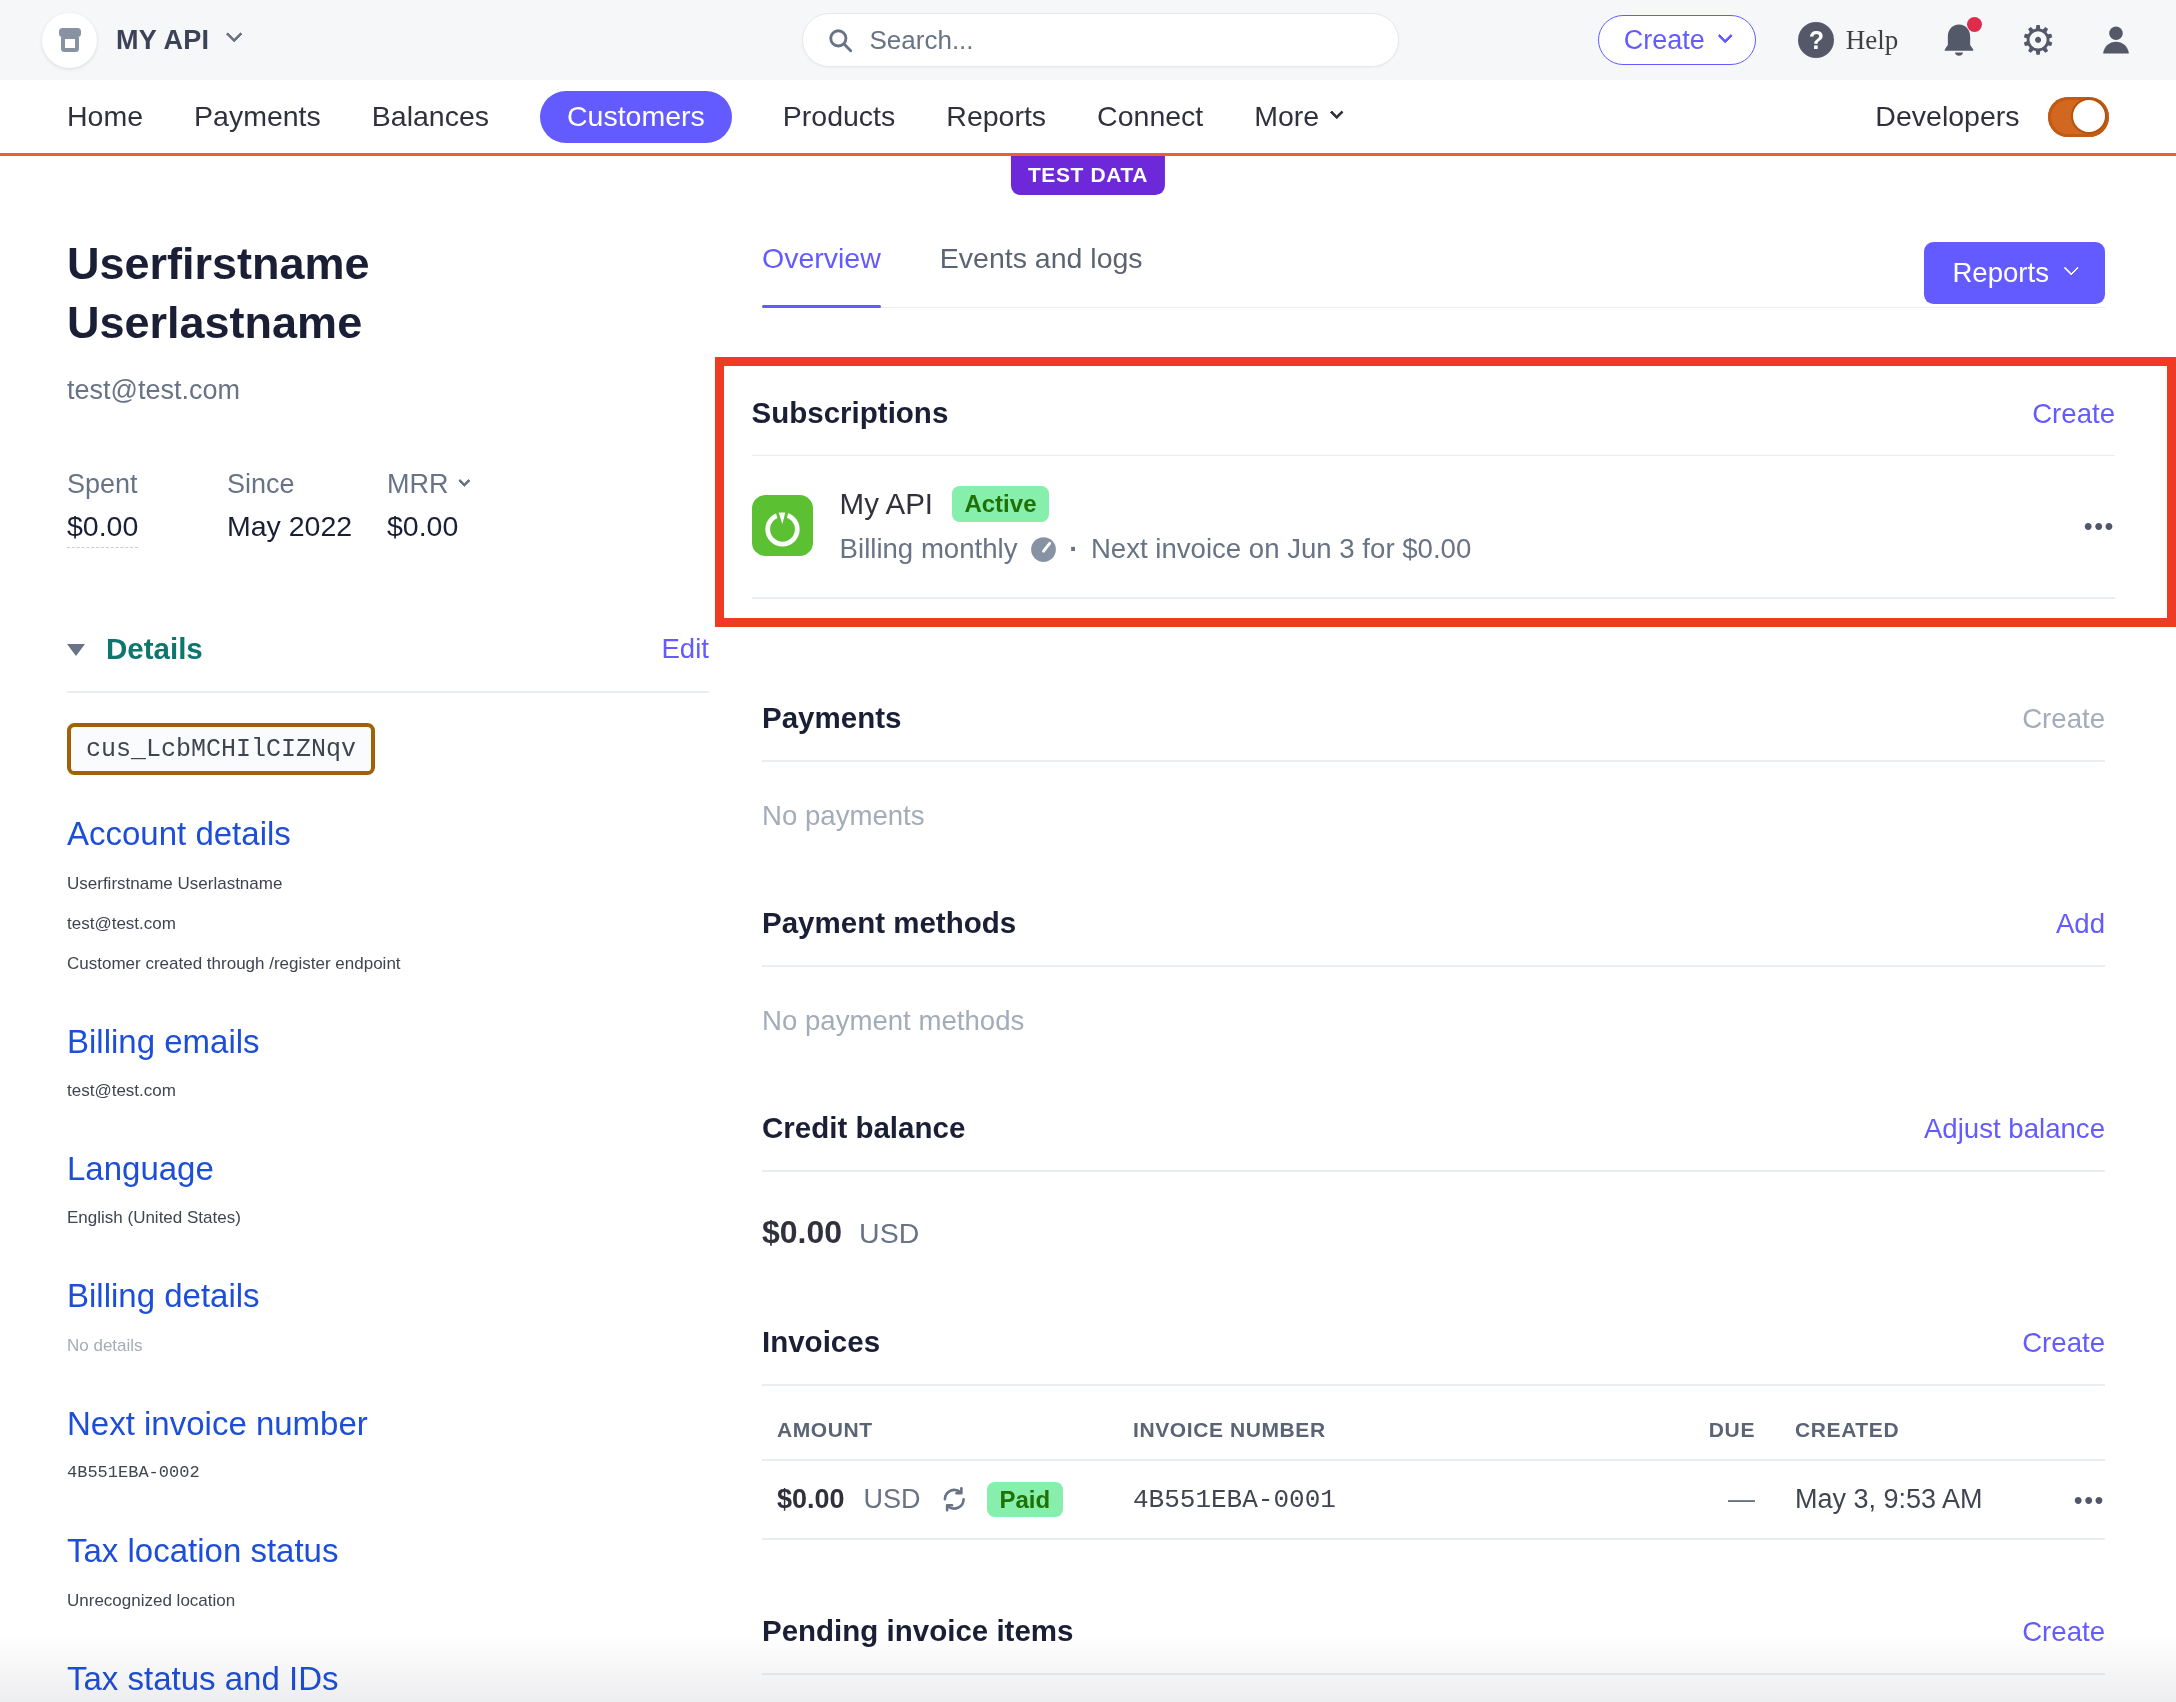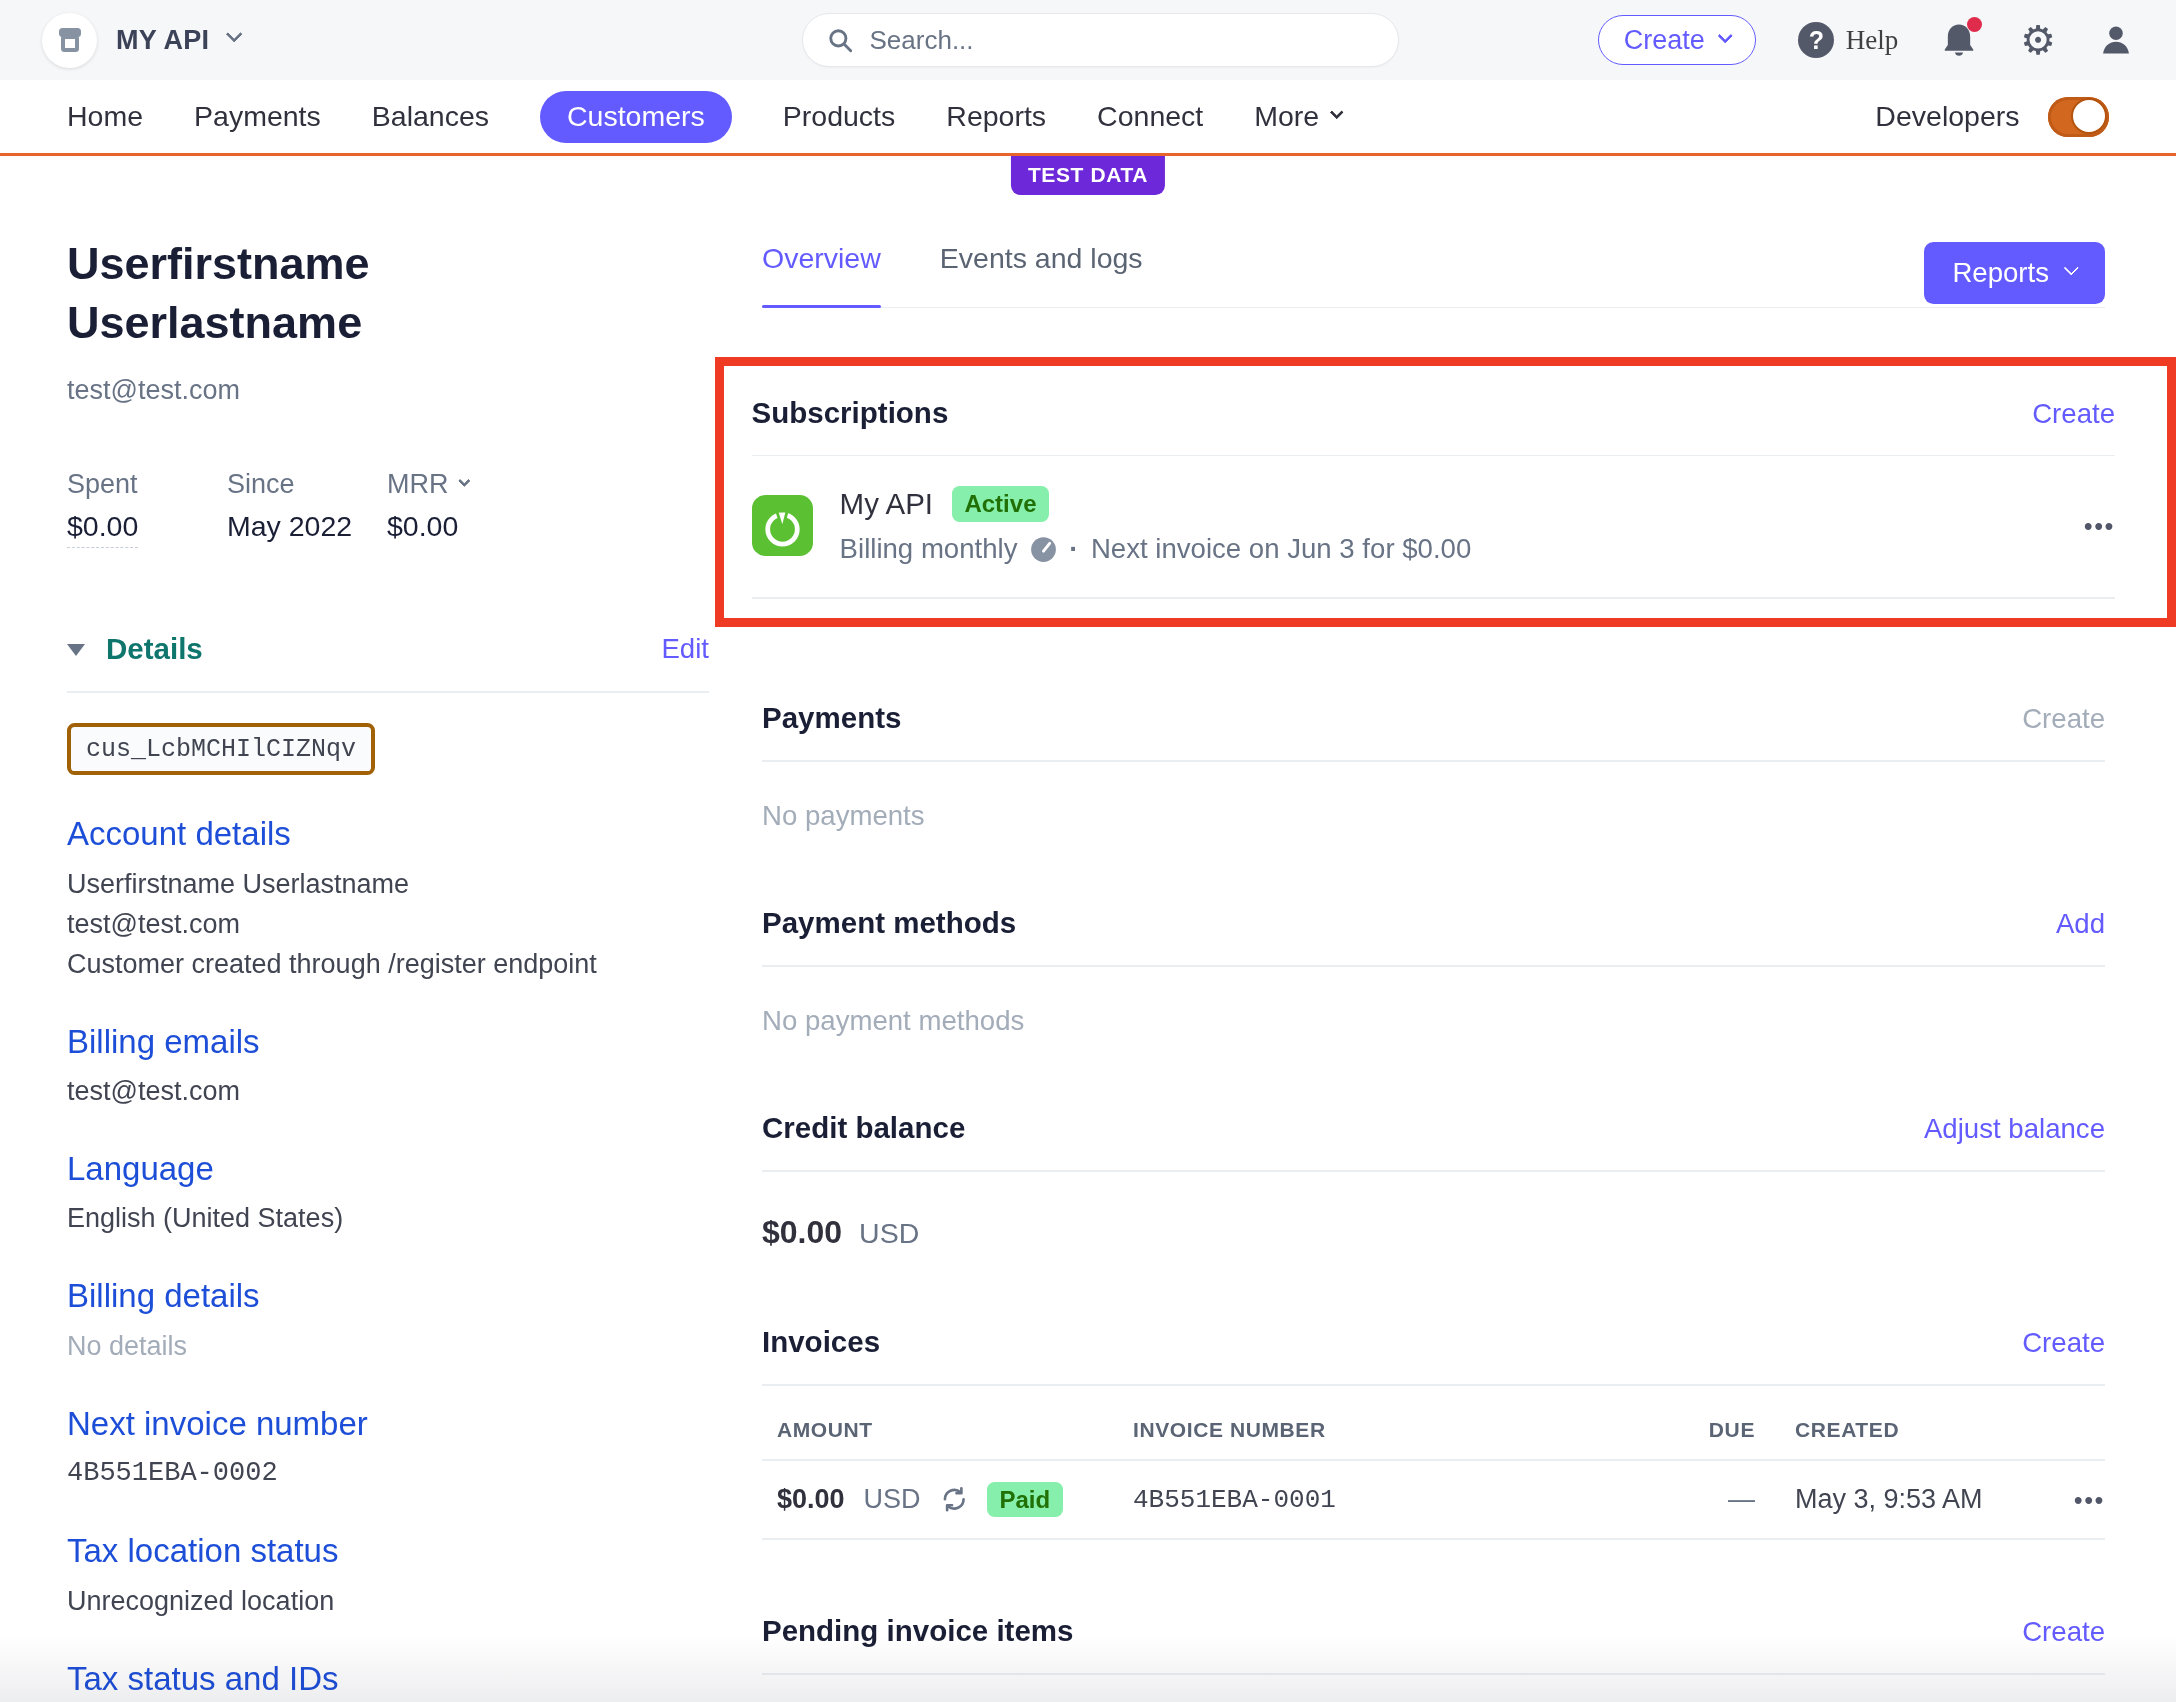--- a/index.html
+++ b/index.html
@@ -110,21 +110,21 @@
   .link.muted-link { color: #a3acb9; }
   .details-head .link { margin-left: auto; }
   .divider { height: 1.9px; background: #ebeef1; }
   .details .divider { margin-top: 25px; }
   .cust-id-pill {
     display: inline-block; margin-top: 30px; font-size: 25px; color: #414552;
     border: 4px solid #a16207; background: #fafbfc; border-radius: 7.6px; padding: 7.6px 15px;
   }
   .field { margin-top: 40px; }
   .field-label { font-size: 33px; color: #1d4ed8; }
-  .field-value { font-size: 27px; color: #414552; margin-top: 11.4px; line-height: 38px; }
+  .field-value { font-size: 17px; color: #414552; margin-top: 11.4px; line-height: 38px; }
   .field-value.muted { color: #a3acb9; }
 
   
   .tabs-row { display: flex; align-items: flex-start; position: relative; border-bottom: 1.9px solid #ebeef1; }
   .tab { font-size: 28.5px; padding-bottom: 32px; position: relative; cursor: pointer; }
   .tab + .tab { margin-left: 59px; }
   .tab.active { color: #635bff; }
   .tab.active::after {
     content:""; position: absolute; left: 0; right: 0; bottom: -1.9px; height: 3.8px;
     background: #635bff; border-radius: 1.9px;

